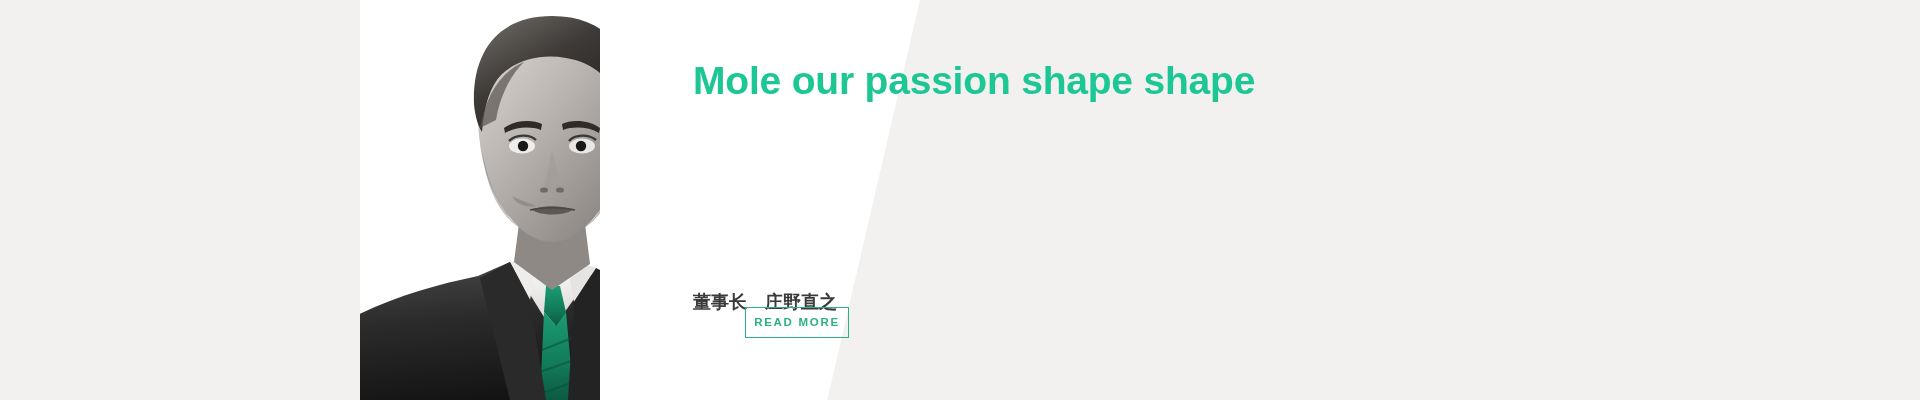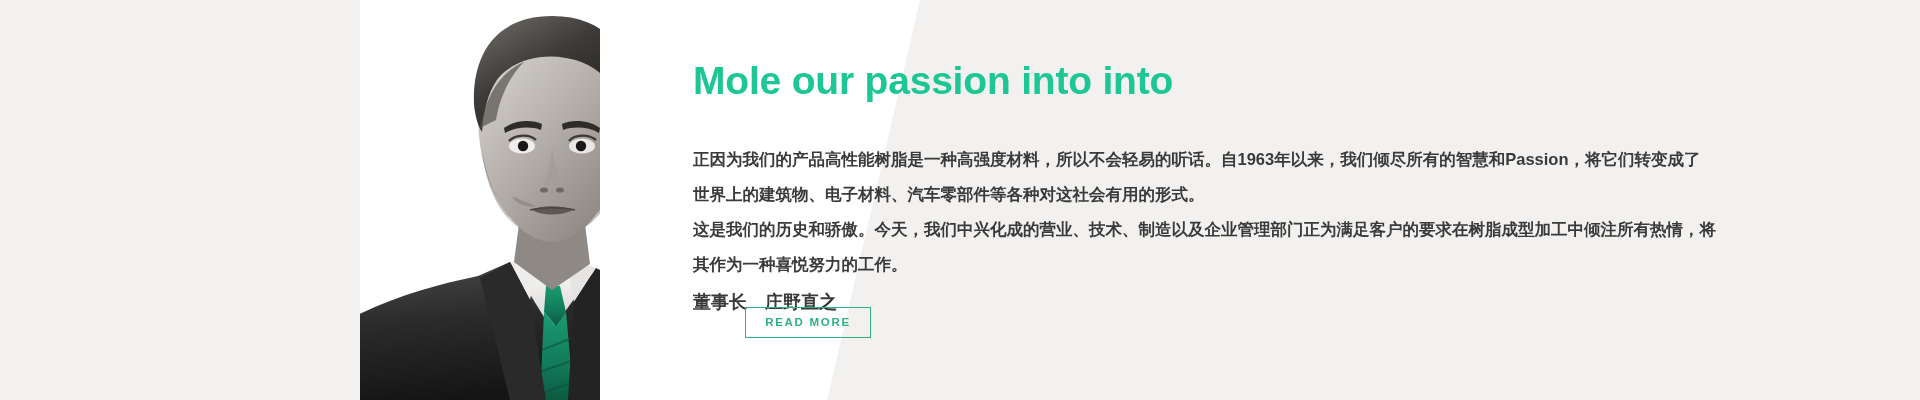--- a/index.html
+++ b/index.html
@@ -112,21 +112,21 @@
     color: #3a3a3a;
     font-weight: bold;
     white-space: pre;
   }
 
   
   .read-more {
     position: absolute;
     left: 745px;
     top: 307px;
-    width: 126px;
+    width: 104px;
     height: 31px;
     box-sizing: border-box;
     border: 1px solid #2cb184;
     background: transparent;
     color: #2cb184;
     font-family: "Liberation Sans", sans-serif;
     font-size: 11.5px;
     font-weight: bold;
     letter-spacing: 1.7px;
     line-height: 29px;
@@ -231,27 +231,21 @@
         <path d="M 152 196 C 164 202 172 204 176 206 C 166 208 156 204 152 196 Z" fill="#7d7874" opacity="0.5"></path>
       </svg>
     </div>
   </div>
 
   <div class="white-wedge"></div>
   <div class="white-fill-left"></div>
 
   <div class="content">
 
-    <h2 class="headline">Mole our passion into into</h2>
-
-    <div class="body-copy">
-      <p>正因为我们的产品高性能树脂是一种高强度材料，所以不会轻易的听话。自1963年以来，我们倾尽所有的智慧和Passion，将它们转变成了</p>
-      <p>世界上的建筑物、电子材料、汽车零部件等各种对这社会有用的形式。</p>
-      <p>这是我们的历史和骄傲。今天，我们中兴化成的营业、技术、制造以及企业管理部门正为满足客户的要求在树脂成型加工中倾注所有热情，将</p>
-      <p>其作为一种喜悦努力的工作。</p>
-    </div>
+    <h2 class="headline">Mole our passion shape shape</h2>
+
 
     <div class="signature">董事长　庄野直之</div>
   </div>
 
   <button class="read-more">READ MORE</button>
 
 </div>
 
 </body></html>

